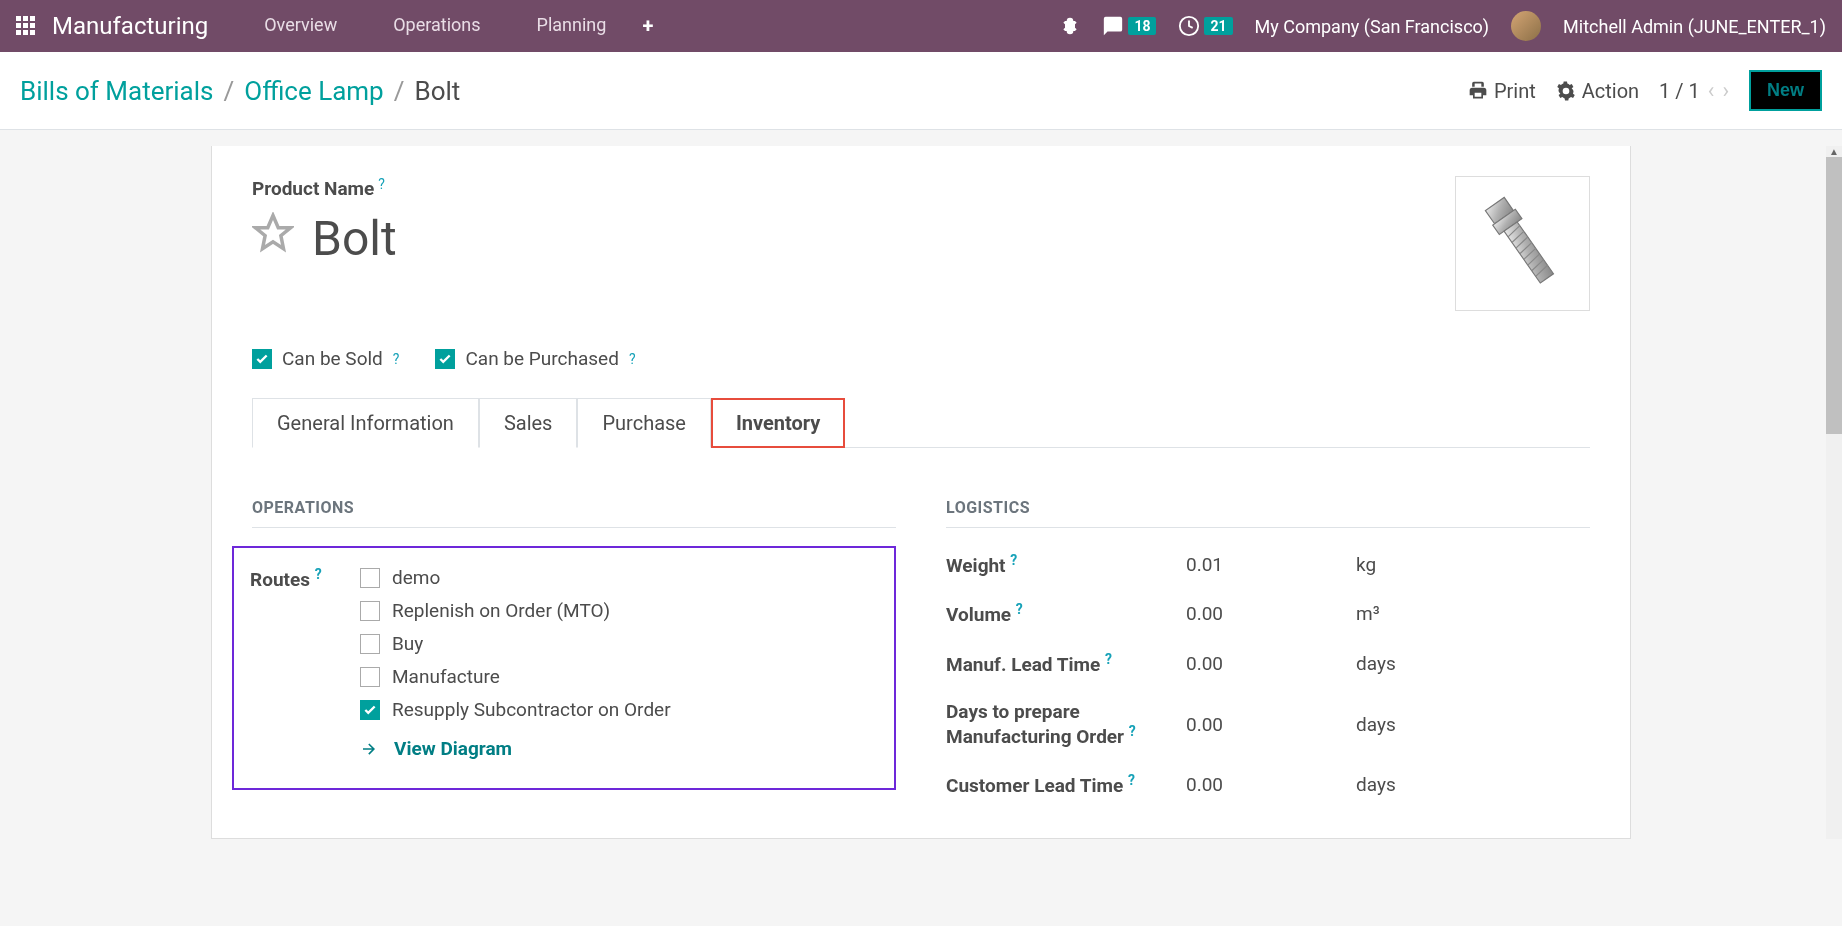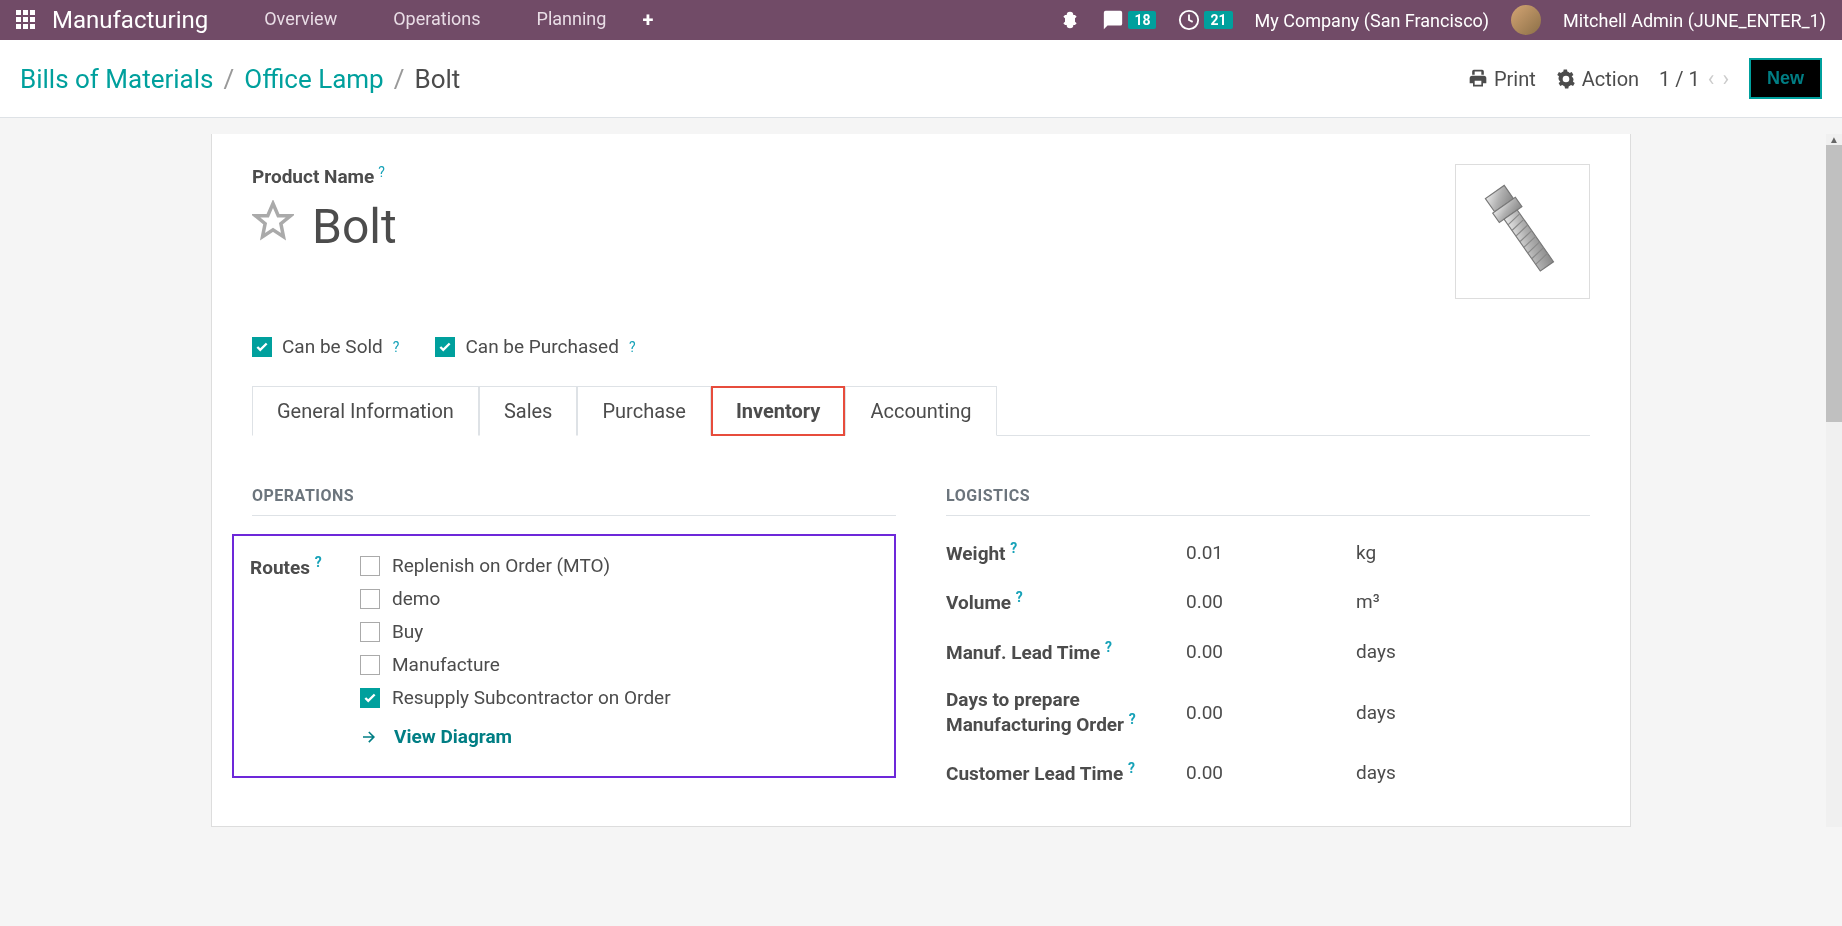--- a/index.html
+++ b/index.html
@@ -1,19 +1,19 @@
 <!DOCTYPE html>
 <html><head>
 <meta charset="utf-8">
 <style>
 * { box-sizing: border-box; margin: 0; padding: 0; }
 body { font-family: -apple-system, BlinkMacSystemFont, "Segoe UI", Roboto, sans-serif; background: #f5f5f5; color: #4c4c4c; }
 
 
-.navbar { background: #714b67; color: #fff; height: 40px; display: flex; align-items: center; padding: 0 16px; }
+.navbar { background: #714b67; color: #fff; height: 52px; display: flex; align-items: center; padding: 0 16px; }
 .apps-grid { width: 20px; height: 20px; display: grid; grid-template-columns: repeat(3, 5px); grid-template-rows: repeat(3, 5px); gap: 2px; margin-right: 16px; cursor: pointer; }
 .apps-grid span { background: #fff; }
 .navbar-title { font-size: 24px; font-weight: 400; margin-right: 28px; }
 .nav-links { display: flex; gap: 28px; }
 .nav-link { color: #e9dde6; font-size: 18px; cursor: pointer; margin-left: 28px; }
 .nav-plus { color: #fff; font-size: 20px; margin-left: 8px; cursor: pointer; font-weight: bold; }
 .navbar-right { margin-left: auto; display: flex; align-items: center; gap: 22px; }
 .nav-icon { color: #fff; cursor: pointer; display: flex; align-items: center; }
 .badge { background: #00a09d; color: #fff; font-size: 14px; font-weight: bold; padding: 1px 6px; border-radius: 2px; margin-left: 4px; }
 .company { color: #fff; font-size: 18px; }
@@ -219,42 +219,41 @@
         <span>Can be Purchased</span>
         <span class="help">?</span>
       </div>
     </div>
 
     <div class="tabs">
       <div class="tab active-tab">General Information</div>
       <div class="tab active-tab">Sales</div>
       <div class="tab active-tab">Purchase</div>
       <div class="tab active-tab highlight">Inventory</div>
-      <div class="tab active-tab">Accounting</div>
     </div>
 
     <div class="tab-body">
 
       <div class="col">
         <div class="section-title">OPERATIONS</div>
         <div class="underline"></div>
         <div class="highlight-box">
           <div class="field-row">
             <div class="field-label">
               <span>Routes</span>
               <span class="help">?</span>
             </div>
             <div class="routes-opts">
               <div class="route-row">
                 <div class="chk empty"></div>
+                <span>demo</span>
+              </div>
+              <div class="route-row">
+                <div class="chk empty"></div>
                 <span>Replenish on Order (MTO)</span>
-              </div>
-              <div class="route-row">
-                <div class="chk empty"></div>
-                <span>demo</span>
               </div>
               <div class="route-row">
                 <div class="chk empty"></div>
                 <span>Buy</span>
               </div>
               <div class="route-row">
                 <div class="chk empty"></div>
                 <span>Manufacture</span>
               </div>
               <div class="route-row">

